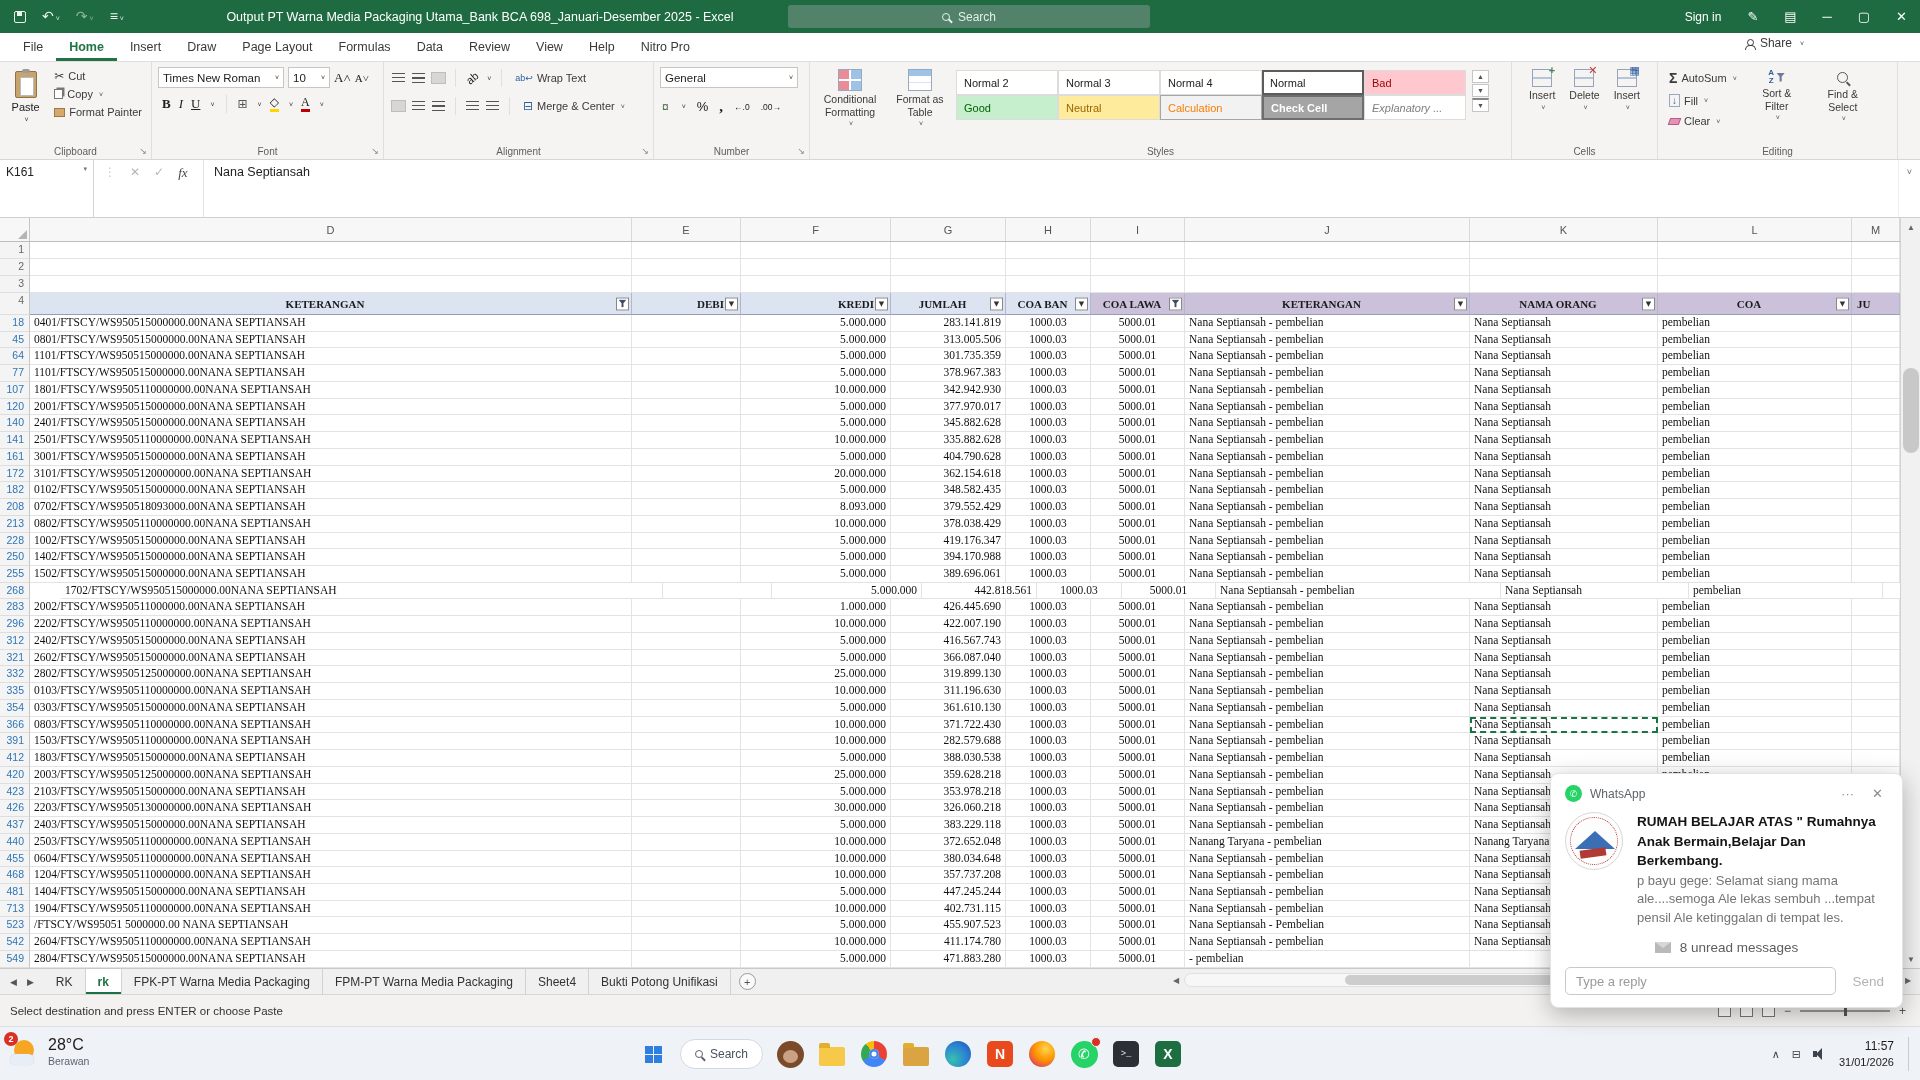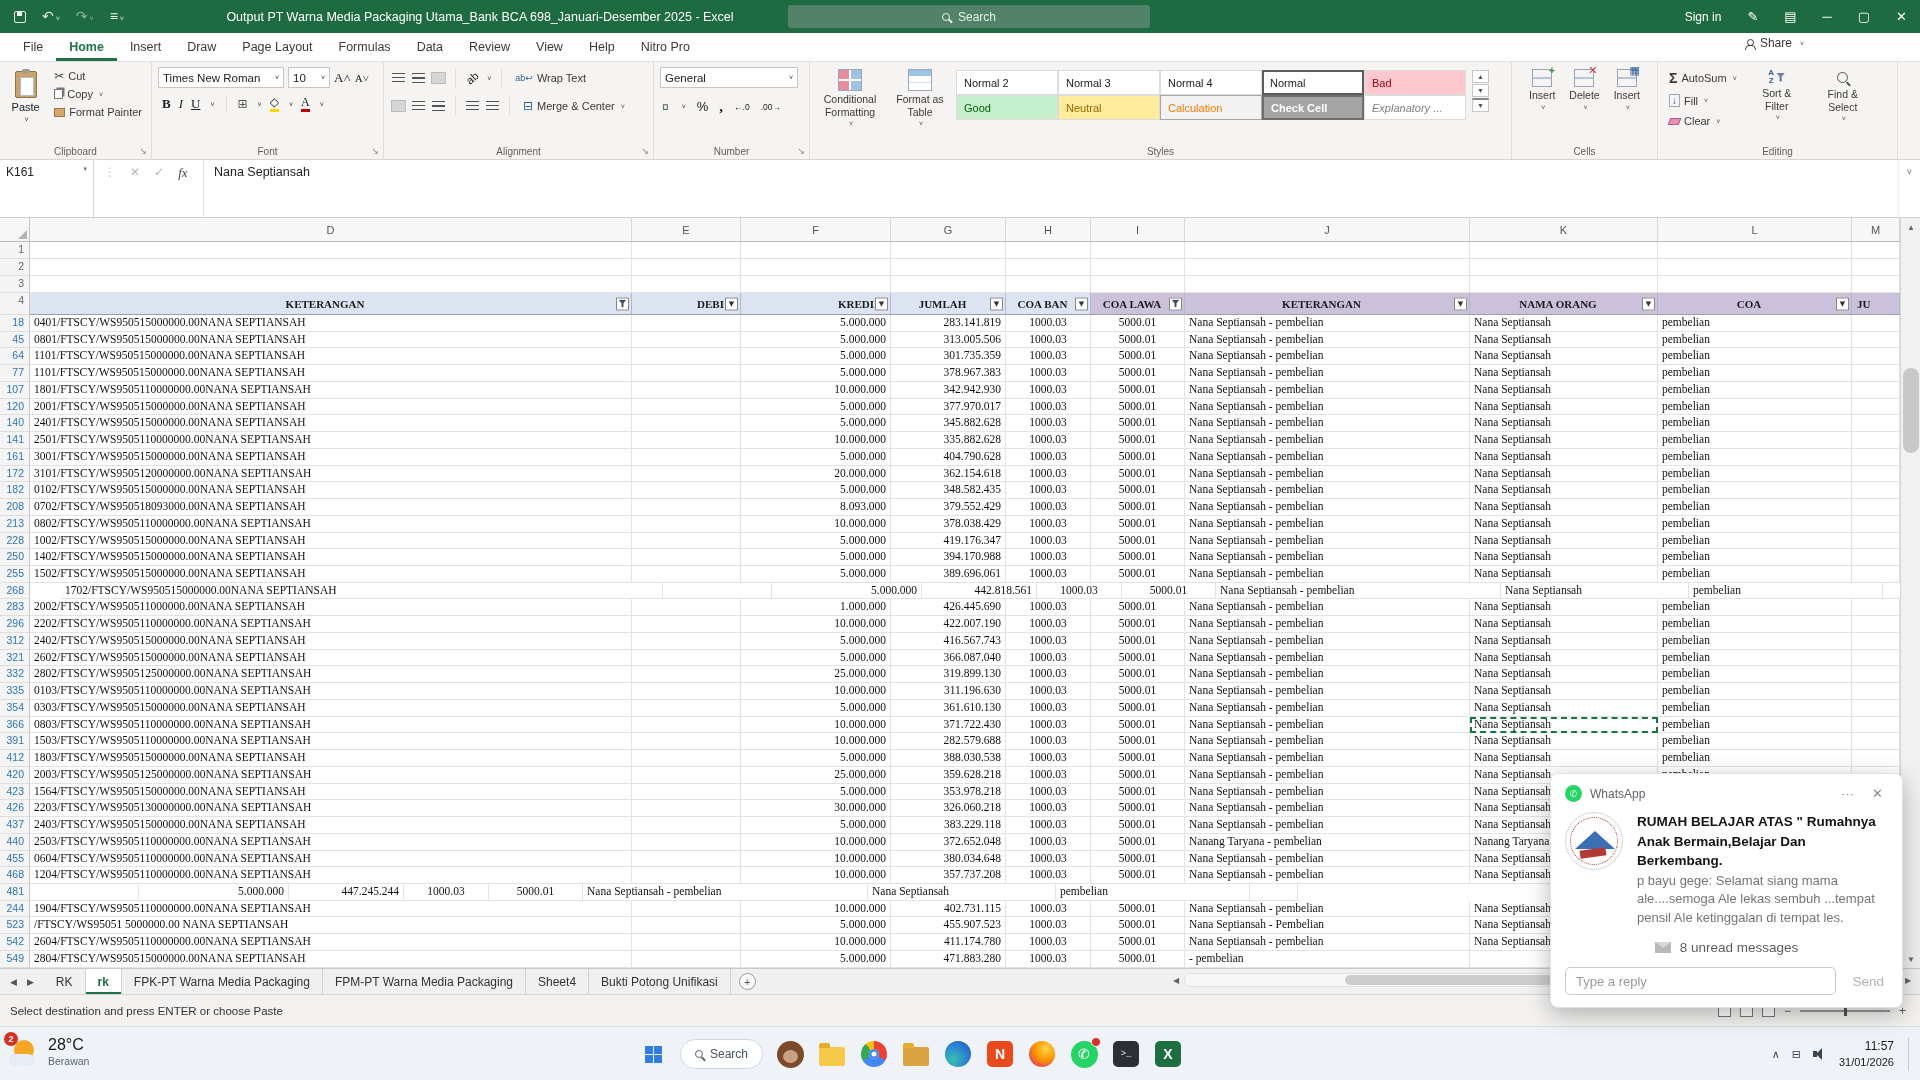--- a/index.html
+++ b/index.html
@@ -949,21 +949,21 @@
           <div class="cell ar" style="width: 115px;">359.628.218</div>
           <div class="cell ac" style="width: 85px;">1000.03</div>
           <div class="cell ac" style="width: 94px;">5000.01</div>
           <div class="cell al" style="width: 285px;">Nana Septiansah - pembelian</div>
           <div class="cell al" style="width: 188px;">Nana Septiansah</div>
           <div class="cell al" style="width: 194px;">pembelian</div>
           <div class="cell al" style="width: 48px;"></div>
         </div>
         <div class="grow r-data">
           <div class="gut blue">423</div>
-          <div class="cell al" style="width: 602px;">1564/FTSCY/WS950515000000.00NANA SEPTIANSAH</div>
+          <div class="cell al" style="width: 602px;">2103/FTSCY/WS950515000000.00NANA SEPTIANSAH</div>
           <div class="cell ar" style="width: 109px;"></div>
           <div class="cell ar" style="width: 150px;">5.000.000</div>
           <div class="cell ar" style="width: 115px;">353.978.218</div>
           <div class="cell ac" style="width: 85px;">1000.03</div>
           <div class="cell ac" style="width: 94px;">5000.01</div>
           <div class="cell al" style="width: 285px;">Nana Septiansah - pembelian</div>
           <div class="cell al" style="width: 188px;">Nana Septiansah</div>
           <div class="cell al" style="width: 194px;">pembelian</div>
           <div class="cell al" style="width: 48px;"></div>
         </div>
@@ -1027,32 +1027,33 @@
           <div class="cell ar" style="width: 115px;">357.737.208</div>
           <div class="cell ac" style="width: 85px;">1000.03</div>
           <div class="cell ac" style="width: 94px;">5000.01</div>
           <div class="cell al" style="width: 285px;">Nana Septiansah - pembelian</div>
           <div class="cell al" style="width: 188px;">Nana Septiansah</div>
           <div class="cell al" style="width: 194px;">pembelian</div>
           <div class="cell al" style="width: 48px;"></div>
         </div>
         <div class="grow r-data">
           <div class="gut blue">481</div>
+          <div class="cell al" style="width: 602px;">1404/FTSCY/WS950515000000.00NANA SEPTIANSAH</div>
           <div class="cell ar" style="width: 109px;"></div>
           <div class="cell ar" style="width: 150px;">5.000.000</div>
           <div class="cell ar" style="width: 115px;">447.245.244</div>
           <div class="cell ac" style="width: 85px;">1000.03</div>
           <div class="cell ac" style="width: 94px;">5000.01</div>
           <div class="cell al" style="width: 285px;">Nana Septiansah - pembelian</div>
           <div class="cell al" style="width: 188px;">Nana Septiansah</div>
           <div class="cell al" style="width: 194px;">pembelian</div>
           <div class="cell al" style="width: 48px;"></div>
         </div>
         <div class="grow r-data">
-          <div class="gut blue">244</div>
+          <div class="gut blue">713</div>
           <div class="cell al" style="width: 602px;">1904/FTSCY/WS9505110000000.00NANA SEPTIANSAH</div>
           <div class="cell ar" style="width: 109px;"></div>
           <div class="cell ar" style="width: 150px;">10.000.000</div>
           <div class="cell ar" style="width: 115px;">402.731.115</div>
           <div class="cell ac" style="width: 85px;">1000.03</div>
           <div class="cell ac" style="width: 94px;">5000.01</div>
           <div class="cell al" style="width: 285px;">Nana Septiansah - pembelian</div>
           <div class="cell al" style="width: 188px;">Nana Septiansah</div>
           <div class="cell al" style="width: 194px;">pembelian</div>
           <div class="cell al" style="width: 48px;"></div>

